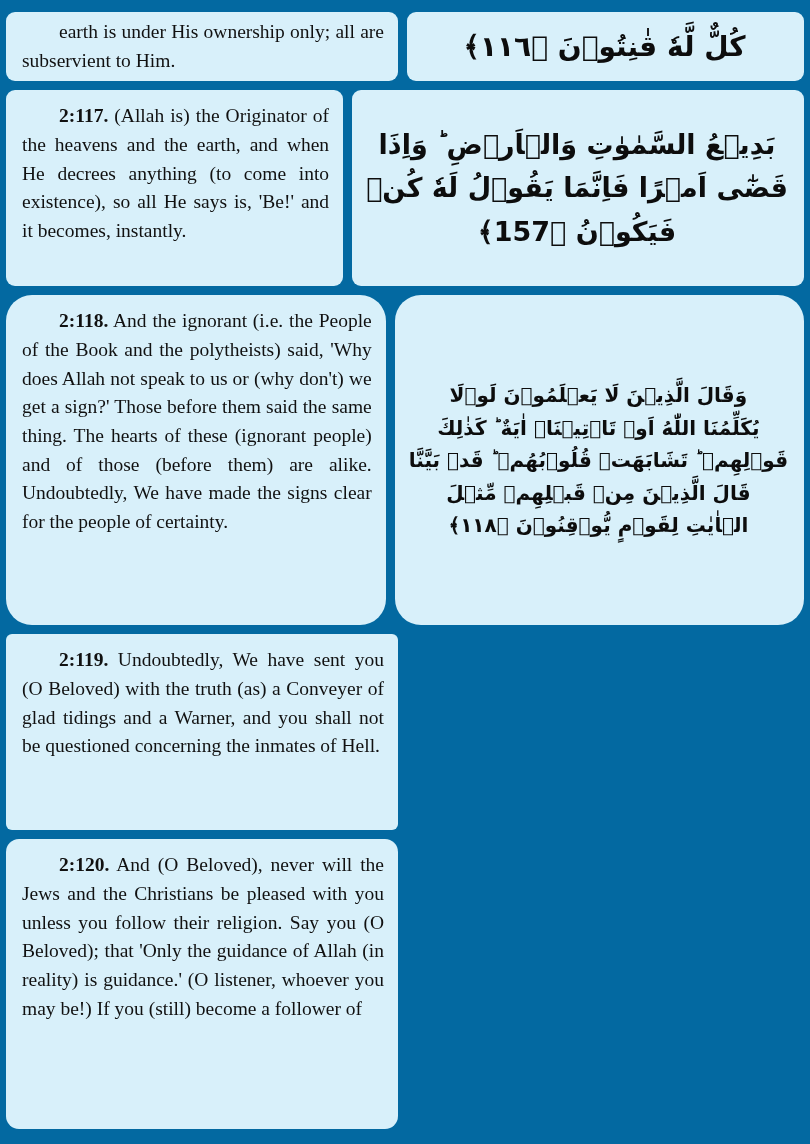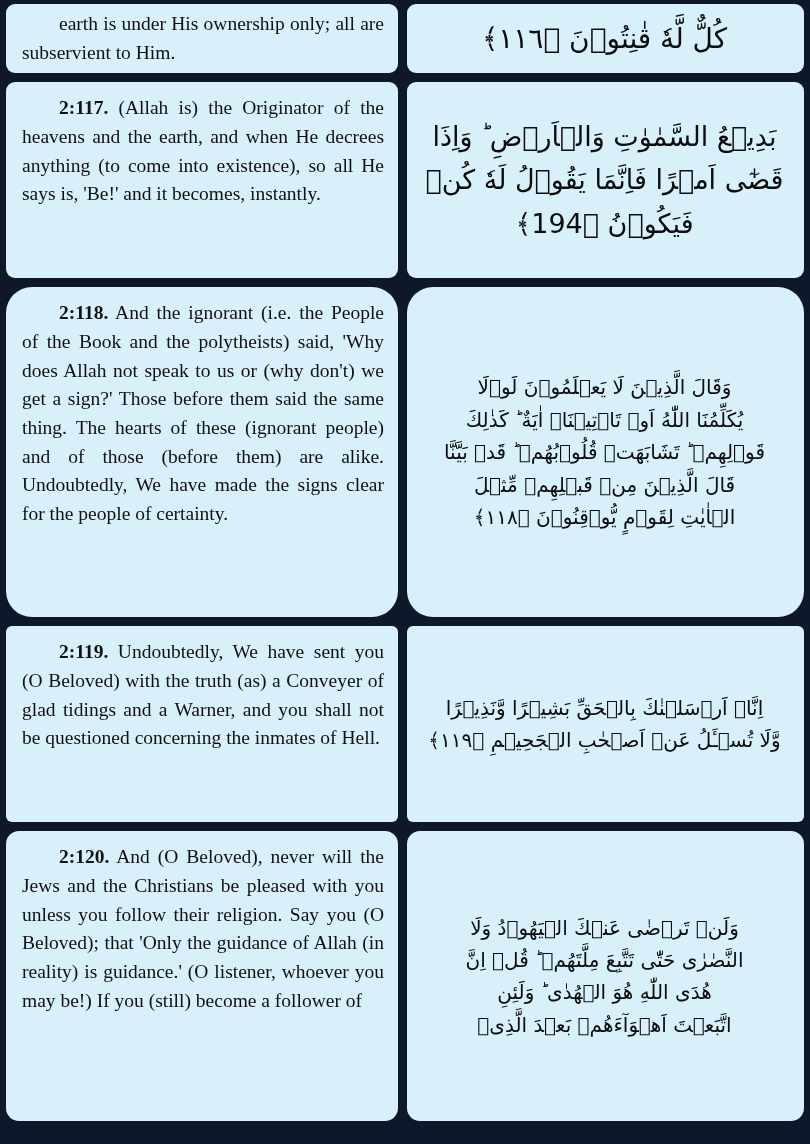--- a/index.html
+++ b/index.html
@@ -10,23 +10,23 @@
   body {
     width: 810px;
     height: 1144px;
     font-family: "Liberation Serif", serif;
     overflow: hidden;
   }
   .page {
     width: 810px;
     height: 1144px;
     position: relative;
-    background: #0f172a;
+    background: #0369a1;
     box-sizing: border-box;
-    padding: 4px 6px 0 6px;
+    padding: 12px 6px 0 6px;
   }
   .verse-row {
     display: flex;
     flex-direction: row;
     width: 100%;
     box-sizing: border-box;
     margin-bottom: 9px;
     align-items: stretch;
   }
   .cell {
@@ -54,20 +54,21 @@
     padding: 10px 16px 10px 14px;
     direction: rtl;
     text-align: center;
     color: #0d0d0d;
     font-family: "DejaVu Sans", sans-serif;
     font-size: 27px;
     line-height: 1.62;
     display: flex;
     flex-direction: column;
     justify-content: center;
+    font-weight: bold;
   }
   .aline {
     white-space: nowrap;
     display: block;
   }
   
   .row-0 .trans-cell, .row-0 .arab-cell { min-height: 62px; }
   .row-0 .trans-cell { padding-top: 6px; padding-bottom: 6px; }
   .row-0 .arab-cell { font-size: 28px; }
   .row-1 .trans-cell, .row-1 .arab-cell { min-height: 196px; }
@@ -90,52 +91,42 @@
     </div>
   </div>
 
   <div class="verse-row row-1">
     <div class="cell trans-cell">
       <span class="ref">2:117.</span><span> (Allah is) the Originator of the heavens and the earth, and when He decrees anything (to come into existence), so all He says is, 'Be!' and it becomes, instantly.</span>
     </div>
     <div class="cell arab-cell">
       <span class="aline">بَدِيۡعُ السَّمٰوٰتِ وَالۡاَرۡضِ ؕ وَاِذَا</span>
       <span class="aline">قَضٰٓى اَمۡرًا فَاِنَّمَا يَقُوۡلُ لَهٗ كُنۡ</span>
-      <span class="aline">فَيَكُوۡنُ ﴿194﴾</span>
+      <span class="aline">فَيَكُوۡنُ ﴿157﴾</span>
     </div>
   </div>
 
   <div class="verse-row row-2">
     <div class="cell trans-cell">
       <span class="ref">2:118.</span><span> And the ignorant (i.e. the People of the Book and the polytheists) said, 'Why does Allah not speak to us or (why don't) we get a sign?' Those before them said the same thing. The hearts of these (ignorant people) and of those (before them) are alike. Undoubtedly, We have made the signs clear for the people of certainty.</span>
     </div>
     <div class="cell arab-cell small">
       <span class="aline">وَقَالَ الَّذِيۡنَ لَا يَعۡلَمُوۡنَ لَوۡلَا</span>
       <span class="aline">يُكَلِّمُنَا اللّٰهُ اَوۡ تَاۡتِيۡنَاۤ اٰيَةٌ ؕ كَذٰلِكَ</span>
       <span class="aline">قَوۡلِهِمۡ ؕ تَشَابَهَتۡ قُلُوۡبُهُمۡ ؕ قَدۡ بَيَّنَّا</span>
       <span class="aline">قَالَ الَّذِيۡنَ مِنۡ قَبۡلِهِمۡ مِّثۡلَ</span>
       <span class="aline">الۡاٰيٰتِ لِقَوۡمٍ يُّوۡقِنُوۡنَ ﴿١١٨﴾</span>
     </div>
   </div>
 
   <div class="verse-row row-3">
     <div class="cell trans-cell">
       <span class="ref">2:119.</span><span> Undoubtedly, We have sent you (O Beloved) with the truth (as) a Conveyer of glad tidings and a Warner, and you shall not be questioned concerning the inmates of Hell.</span>
     </div>
-    <div class="cell arab-cell small">
-      <span class="aline">اِنَّاۤ اَرۡسَلۡنٰكَ بِالۡحَقِّ بَشِيۡرًا وَّنَذِيۡرًا</span>
-      <span class="aline">وَّلَا تُسۡـَٔلُ عَنۡ اَصۡحٰبِ الۡجَحِيۡمِ ﴿١١٩﴾</span>
-    </div>
   </div>
 
   <div class="verse-row row-4">
     <div class="cell trans-cell">
       <span class="ref">2:120.</span><span> And (O Beloved), never will the Jews and the Christians be pleased with you unless you follow their religion. Say you (O Beloved); that 'Only the guidance of Allah (in reality) is guidance.' (O listener, whoever you may be!) If you (still) become a follower of</span>
     </div>
-    <div class="cell arab-cell small">
-      <span class="aline">وَلَنۡ تَرۡضٰى عَنۡكَ الۡيَهُوۡدُ وَلَا</span>
-      <span class="aline">النَّصٰرٰى حَتّٰى تَتَّبِعَ مِلَّتَهُمۡ ؕ قُلۡ اِنَّ</span>
-      <span class="aline">هُدَى اللّٰهِ هُوَ الۡهُدٰى ؕ وَلَئِنِ</span>
-      <span class="aline">اتَّبَعۡتَ اَهۡوَآءَهُمۡ بَعۡدَ الَّذِىۡ</span>
-    </div>
   </div>
 
 </div>
 
 </body></html>

